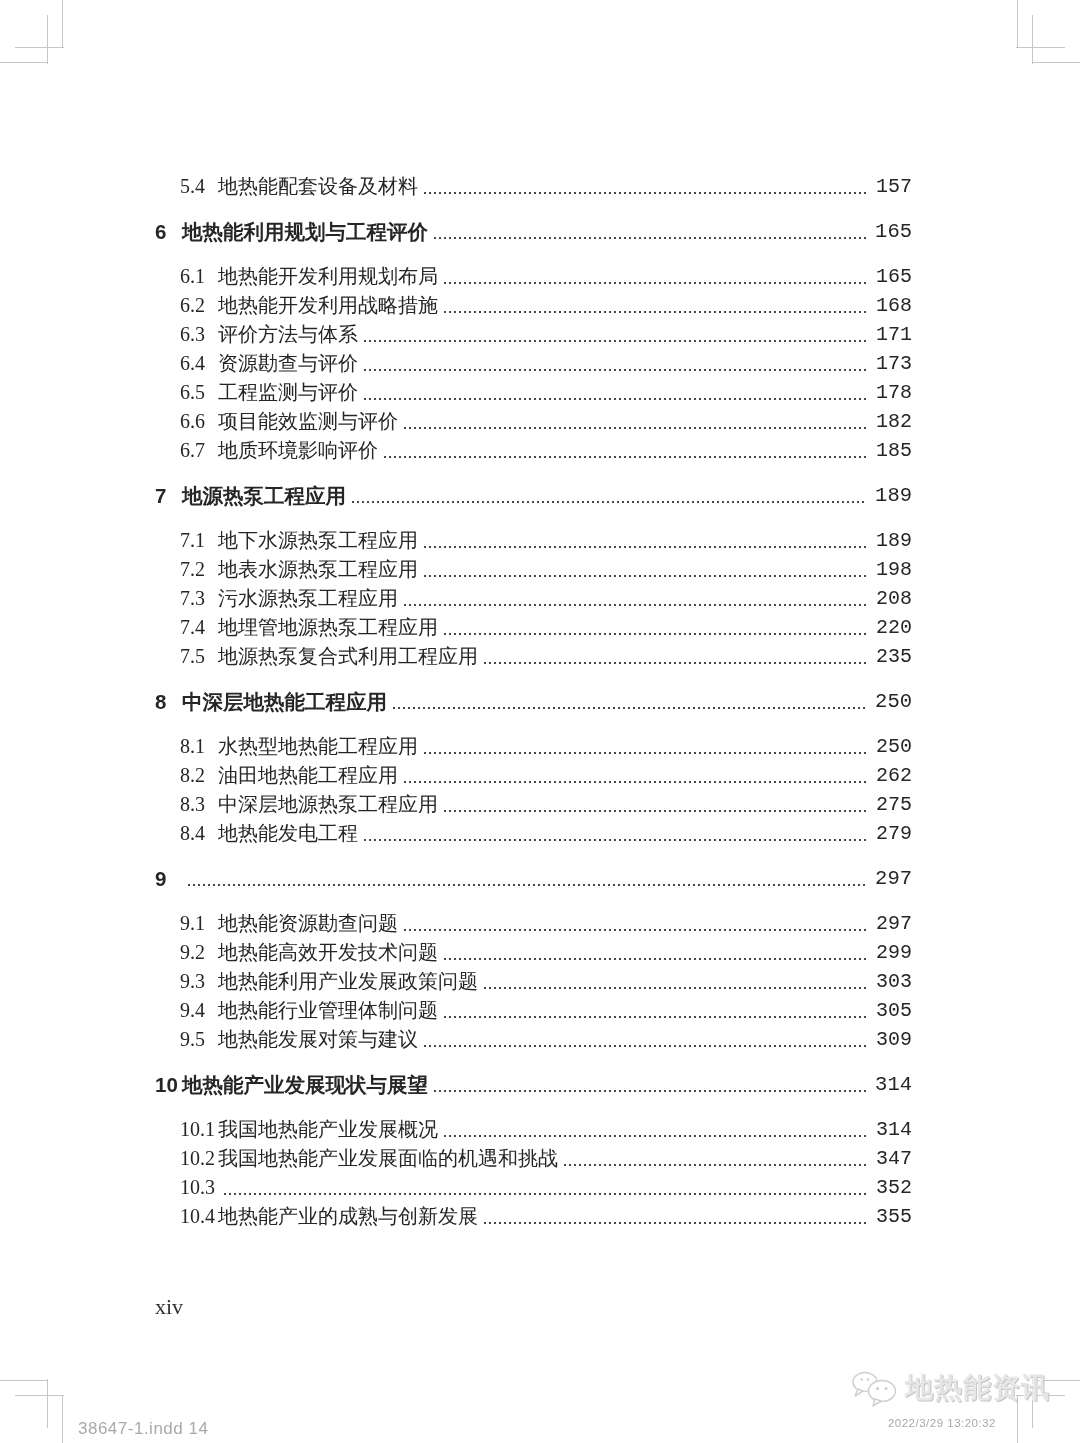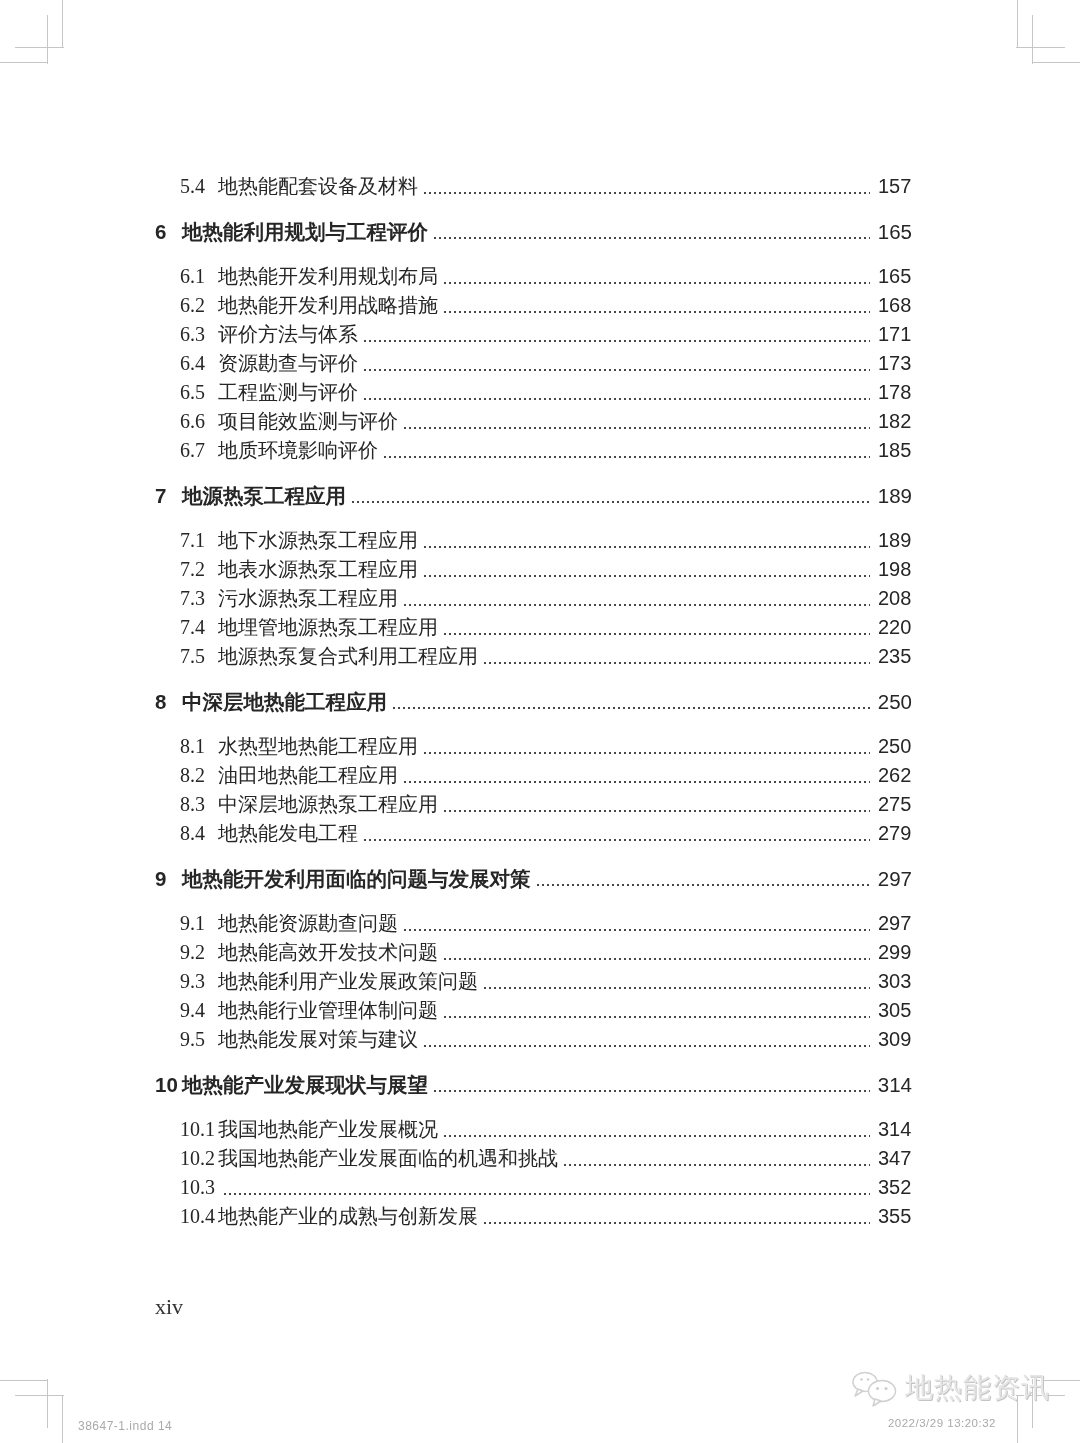--- a/index.html
+++ b/index.html
@@ -36,56 +36,56 @@
   .row .num { min-width:38px; }
   .row .title { flex:0 0 auto; }
   .row .dots { flex:1 1 auto; position:relative; margin:0 8px 0 6px; min-width:20px; }
   .row .dots::after {
     content:"";
     position:absolute; left:0; right:0; bottom:7px; height:2px;
     background-image:radial-gradient(circle at 1px 1px, #474747 0.8px, transparent 1.15px);
     background-size:5px 2px;
     background-repeat:repeat-x;
   }
-  .row .page { min-width:34px; text-align:left; font-family:Liberation Sans, sans-serif; font-weight:400; }
+  .row .page { min-width:34px; text-align:center; font-family:Liberation Mono, monospace; font-weight:400; }
   .row.sub { padding-left:25px; }
   .row.chapter {
     margin:16px 0;
     font-family:"Liberation Sans","DejaVu Sans",sans-serif;
     font-weight:700;
     font-size:20.5px;
     padding-left:0;
   }
   .row.chapter .num { min-width:27px; }
 
   
   .folio {
     position:absolute; left:155px; top:1294px;
     font-size:22px; color:#333333;
     font-family:"Liberation Serif","DejaVu Serif",serif;
   }
   .foot-left {
     position:absolute; left:78px; top:1419px;
-    font-size:12px; letter-spacing:0.5px; color:#a9a9a9;
+    font-size:17px; letter-spacing:0.5px; color:#a9a9a9;
     font-family:"Liberation Sans","DejaVu Sans",sans-serif;
   }
   .timestamp {
     position:absolute; right:84px; top:1417px;
     font-size:11.5px; letter-spacing:0.5px; color:#a9a9a9;
     font-family:"Liberation Sans","DejaVu Sans",sans-serif;
   }
 
   
   .watermark {
     position:absolute; right:30px; top:1368px;
     display:flex; align-items:center; gap:7px;
   }
   .watermark .wm-text {
     font-family:"Liberation Sans","DejaVu Sans",sans-serif;
-    font-weight:400;
+    font-weight:700;
     font-size:28px;
     color:#e6e6e6;
     text-shadow:1px 1px 0 #c4c4c4, -1px -1px 0 #ffffff;
     letter-spacing:1px;
     white-space:nowrap;
   }
   .watermark svg { display:block; }
 </style>
 </head>
 <body>
@@ -233,21 +233,20 @@
       <span class="page">275</span>
     </div>
       <div class="row sub">
       <span class="num">8.4</span>
       <span class="title">地热能发电工程</span>
       <span class="dots"></span>
       <span class="page">279</span>
     </div>
       <div class="row chapter">
       <span class="num">9</span>
-      <span class="title">地热能开发利用面临的问题与发展对策</span>
       <span class="dots"></span>
       <span class="page">297</span>
     </div>
       <div class="row sub">
       <span class="num">9.1</span>
       <span class="title">地热能资源勘查问题</span>
       <span class="dots"></span>
       <span class="page">297</span>
     </div>
       <div class="row sub">

